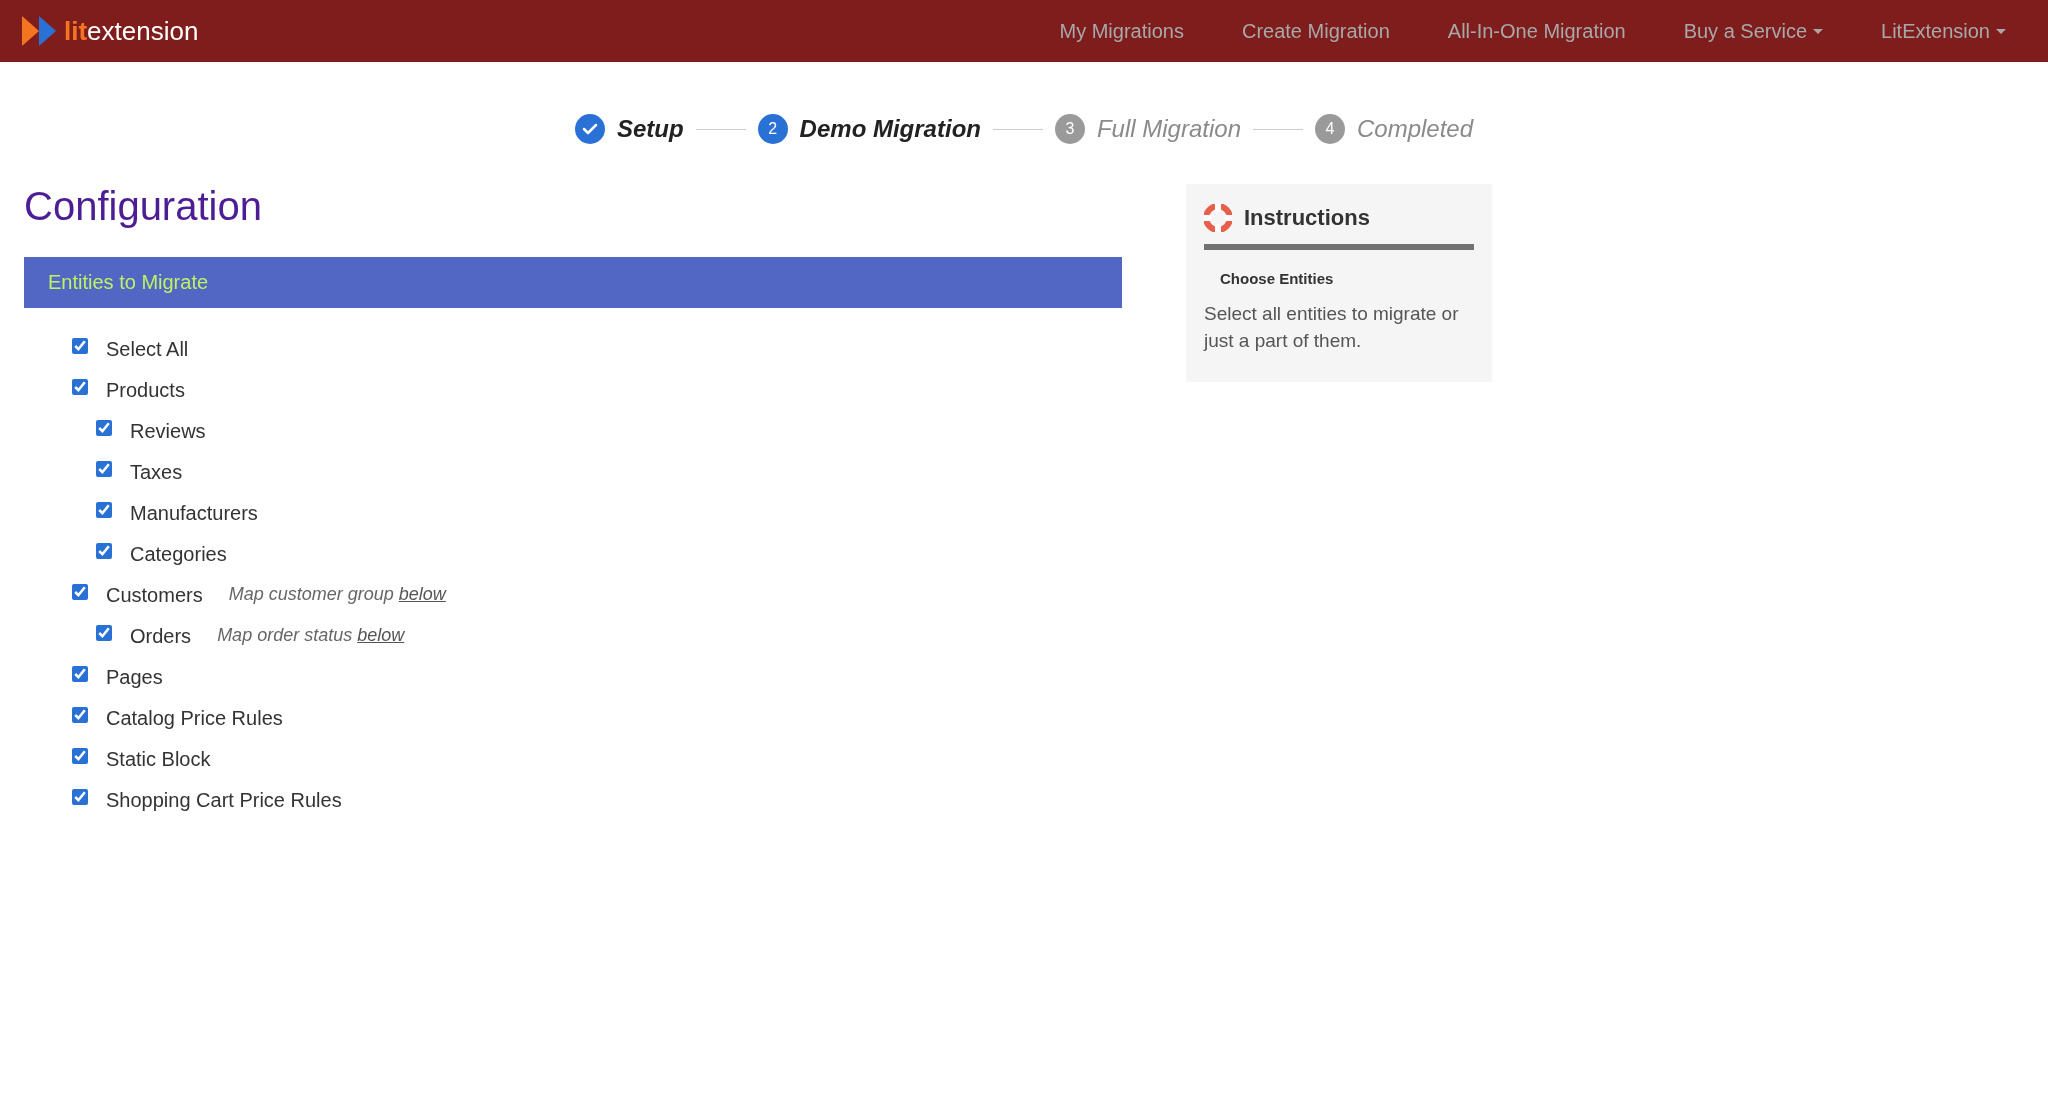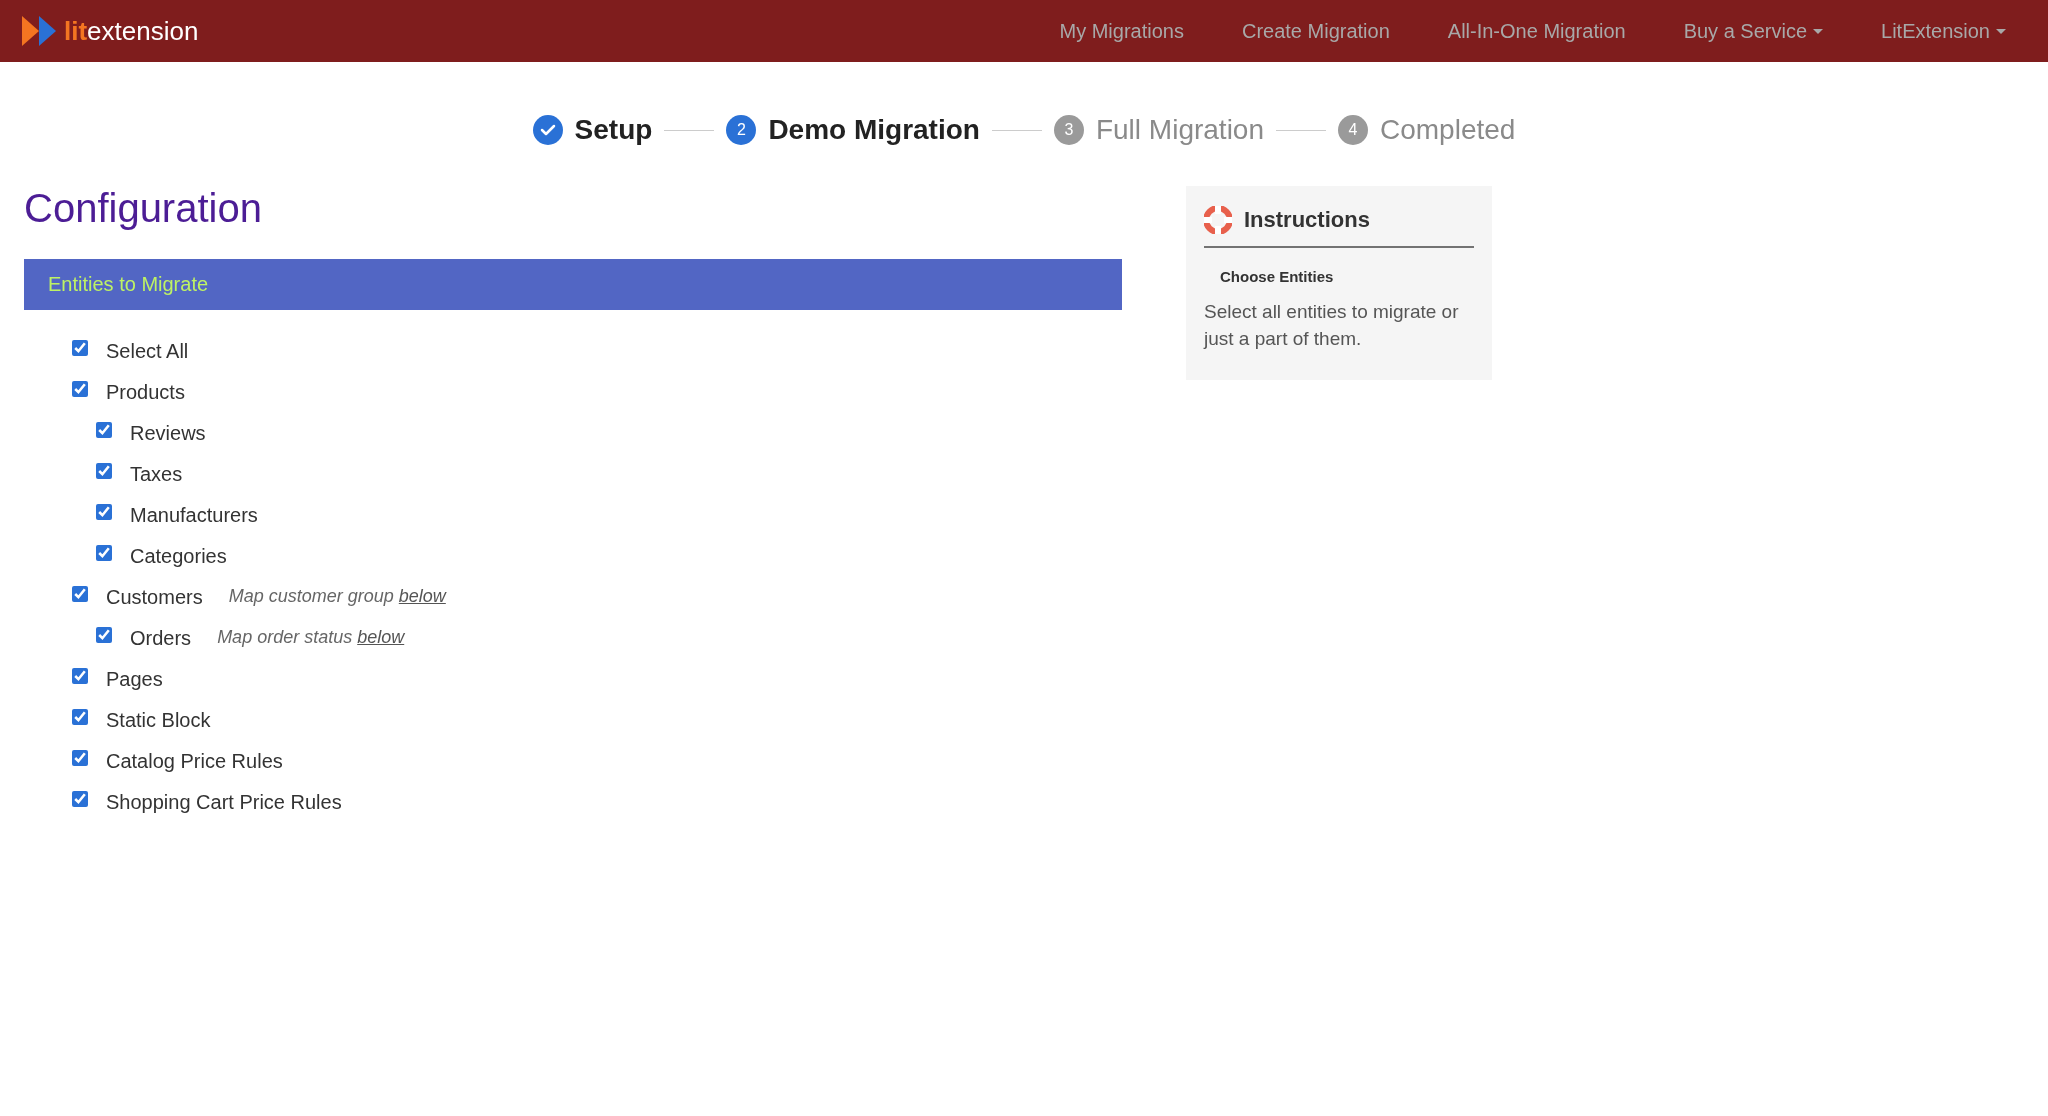--- a/index.html
+++ b/index.html
@@ -16,21 +16,21 @@
     .nav-item { color: #a8a8a8; font-size: 20px; cursor: pointer; display: flex; align-items: center; gap: 4px; }
     .caret { width: 0; height: 0; border-left: 5px solid transparent; border-right: 5px solid transparent; border-top: 5px solid #a8a8a8; margin-left: 2px; }
     
     
     .stepper { display: flex; align-items: center; justify-content: center; padding: 52px 0 40px; gap: 12px; }
     .step { display: flex; align-items: center; gap: 12px; }
     .step-circle { width: 30px; height: 30px; border-radius: 50%; display: flex; align-items: center; justify-content: center; font-size: 16px; font-weight: 400; color: #fff; }
     .step-circle.done { background: #2a71d6; }
     .step-circle.current { background: #2a71d6; }
     .step-circle.pending { background: #9a9a9a; }
-    .step-label { font-size: 28px; }
+    .step-label { font-size: 24px; font-style: italic; }
     .step-label.done { color: #222; font-weight: 600; }
     .step-label.current { color: #222; font-weight: 600; }
     .step-label.pending { color: #8a8a8a; }
     .step-line { width: 50px; height: 1px; background: #ccc; }
     .checkmark-svg { width: 16px; height: 16px; }
     
     
     .container { display: flex; padding: 0 24px; gap: 64px; align-items: flex-start; }
     .main-col { flex: 1; max-width: 1098px; }
     
@@ -41,21 +41,21 @@
     .entities { padding: 30px 0 0 48px; }
     .entity-row { display: flex; gap: 18px; margin-bottom: 18px; font-size: 20px; color: #333; }
     .entity-row.child { padding-left: 24px; }
     .entity-row input[type="checkbox"] { width: 16px; height: 16px; accent-color: #2a71d6; cursor: pointer; }
     .entity-label { cursor: default; }
     .map-hint { font-size: 18px; font-style: italic; color: #666; margin-left: 8px; }
     .map-hint a { color: #555; text-decoration: underline; cursor: pointer; }
     
     
     .instructions-box { width: 306px; background: #f5f5f5; padding: 20px 18px 28px; }
-    .instr-header { display: flex; align-items: center; gap: 12px; padding-bottom: 12px; border-bottom: 2px solid #737373; }
+    .instr-header { display: flex; align-items: center; gap: 12px; padding-bottom: 12px; border-bottom: 6px solid #737373; }
     .lifering-svg { width: 28px; height: 28px; flex-shrink: 0; }
     .instr-title { font-size: 22px; font-weight: 700; color: #333; }
     .instr-subtitle { font-size: 15px; font-weight: 700; color: #333; margin: 20px 16px 14px; }
     .instr-body { font-size: 19px; color: #555; line-height: 1.4; }
   </style>
 </head>
 <body>
 
 <div class="navbar">
   <div class="navbar-logo">
@@ -165,25 +165,25 @@
         <span class="map-hint">
           <span>Map order status </span><a>below</a>
         </span>
       </div>
       <div class="entity-row">
         <input type="checkbox" checked="" style="">
         <span class="entity-label">Pages</span>
       </div>
       <div class="entity-row">
         <input type="checkbox" checked="" style="">
+        <span class="entity-label">Catalog Price Rules</span>
+      </div>
+      <div class="entity-row">
+        <input type="checkbox" checked="" style="">
         <span class="entity-label">Static Block</span>
-      </div>
-      <div class="entity-row">
-        <input type="checkbox" checked="" style="">
-        <span class="entity-label">Catalog Price Rules</span>
       </div>
       <div class="entity-row">
         <input type="checkbox" checked="" style="">
         <span class="entity-label">Shopping Cart Price Rules</span>
       </div>
 
     </div>
   </div>
 
   <div class="instructions-box">

